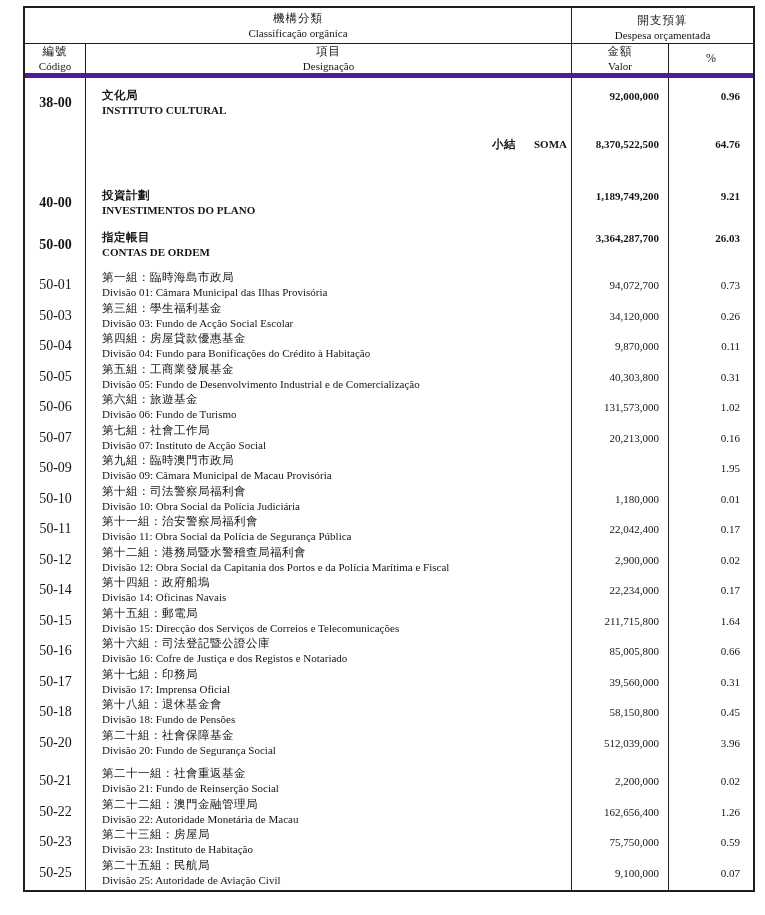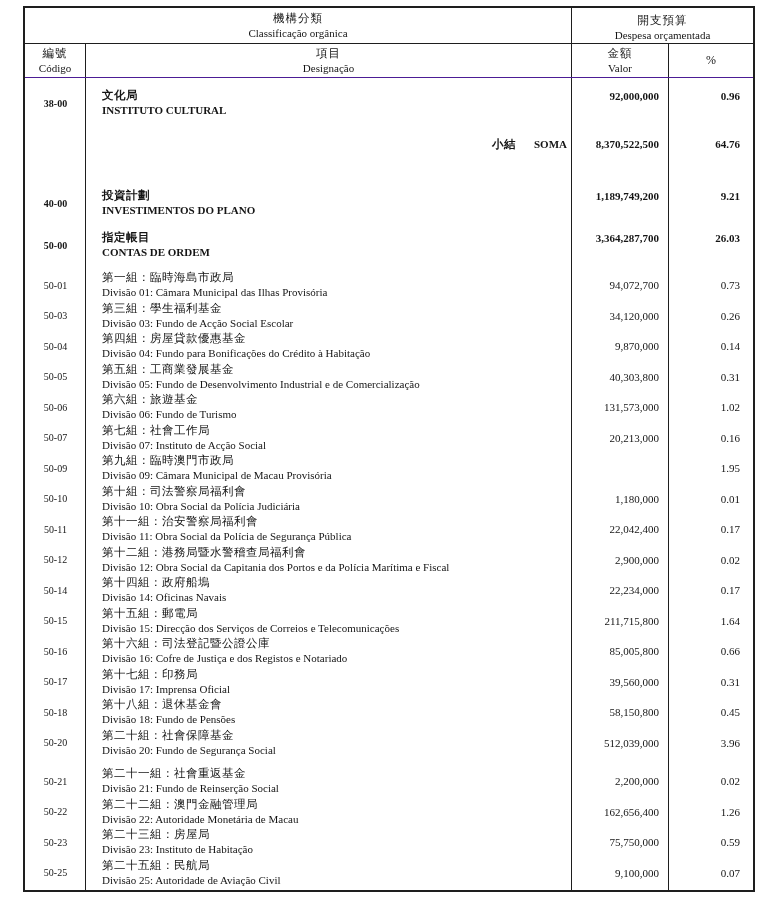--- a/index.html
+++ b/index.html
@@ -10,39 +10,39 @@
   .doc-table {
     position:absolute; left:23px; top:6px; width:732px; height:886px;
     border:2px solid #1e1e1e; box-sizing:border-box; background:#fff;
   }
   
   .hdr1 { display:flex; height:36px; border-bottom:1px solid #1e1e1e; box-sizing:border-box; }
   .hdr1 .h-left  { width:547px; border-right:1px solid #1e1e1e; box-sizing:border-box;
                    display:flex; flex-direction:column; align-items:center; justify-content:center; }
   .hdr1 .h-right { flex:1; display:flex; flex-direction:column; align-items:center; justify-content:flex-end; }
   
-  .hdr2 { display:flex; height:34px; border-bottom:1px solid #4c1d95; box-sizing:border-box; }
+  .hdr2 { display:flex; height:34px; border-bottom:5px solid #4c1d95; box-sizing:border-box; }
   .hdr2 .hcell { display:flex; flex-direction:column; align-items:center; justify-content:center; box-sizing:border-box; }
   .h2-code  { width:61px;  border-right:1px solid #1e1e1e; }
   .h2-desig { width:486px; border-right:1px solid #1e1e1e; }
   .h2-valor { width:97px;  border-right:1px solid #1e1e1e; }
   .h2-pct   { flex:1; }
   .hz { font-size:11.5px; line-height:15px; letter-spacing:1px; }
   .hp { font-size:11px;   line-height:15px; }
   
   .tbody { position:relative; height:812px; overflow:hidden; }
   .vl { position:absolute; top:0; bottom:0; width:1px; background:#1e1e1e; }
   .vl1 { left:60px; } .vl2 { left:546px; } .vl3 { left:643px; }
   .row { display:flex; box-sizing:border-box; }
   .row.main { height:30px; font-weight:bold; }
   .row.soma { height:16px; font-weight:bold; }
   .row.sub  { height:30.5px; }
   .c { box-sizing:border-box; }
   .c-code  { width:61px; display:flex; align-items:center; justify-content:center;
-             font-size:10px; }
+             font-size:14px; }
   .c-desig { width:486px; padding-left:16px; display:flex; flex-direction:column; justify-content:center; }
   .c-valor { width:97px; padding-right:10px; display:flex; align-items:center; justify-content:flex-end;
              font-size:11px; }
   .c-pct   { flex:1; padding-right:13px; display:flex; align-items:center; justify-content:flex-end;
              font-size:11px; }
   .row.main .c-valor, .row.main .c-pct { align-items:flex-start; padding-top:2px; }
   .zh { font-size:11.5px; line-height:15px; letter-spacing:0.5px; white-space:nowrap; }
   .pt { font-size:11px;   line-height:15px; white-space:nowrap; }
   .row.soma .c-desig { flex-direction:row; align-items:center; justify-content:flex-end;
                        padding-right:5px; gap:18px; }
@@ -141,21 +141,21 @@
           <div class="c c-valor">34,120,000</div>
           <div class="c c-pct">0.26</div>
         </div>
         <div class="row sub" style="margin-top: 0px;">
           <div class="c c-code">50-04</div>
           <div class="c c-desig">
             <div class="zh">第四組：房屋貸款優惠基金</div>
             <div class="pt">Divisão 04: Fundo para Bonificações do Crédito à Habitação</div>
           </div>
           <div class="c c-valor">9,870,000</div>
-          <div class="c c-pct">0.14</div>
+          <div class="c c-pct">0.11</div>
         </div>
         <div class="row sub" style="margin-top: 0px;">
           <div class="c c-code">50-05</div>
           <div class="c c-desig">
             <div class="zh">第五組：工商業發展基金</div>
             <div class="pt">Divisão 05: Fundo de Desenvolvimento Industrial e de Comercialização</div>
           </div>
           <div class="c c-valor">40,303,800</div>
           <div class="c c-pct">0.31</div>
         </div>

